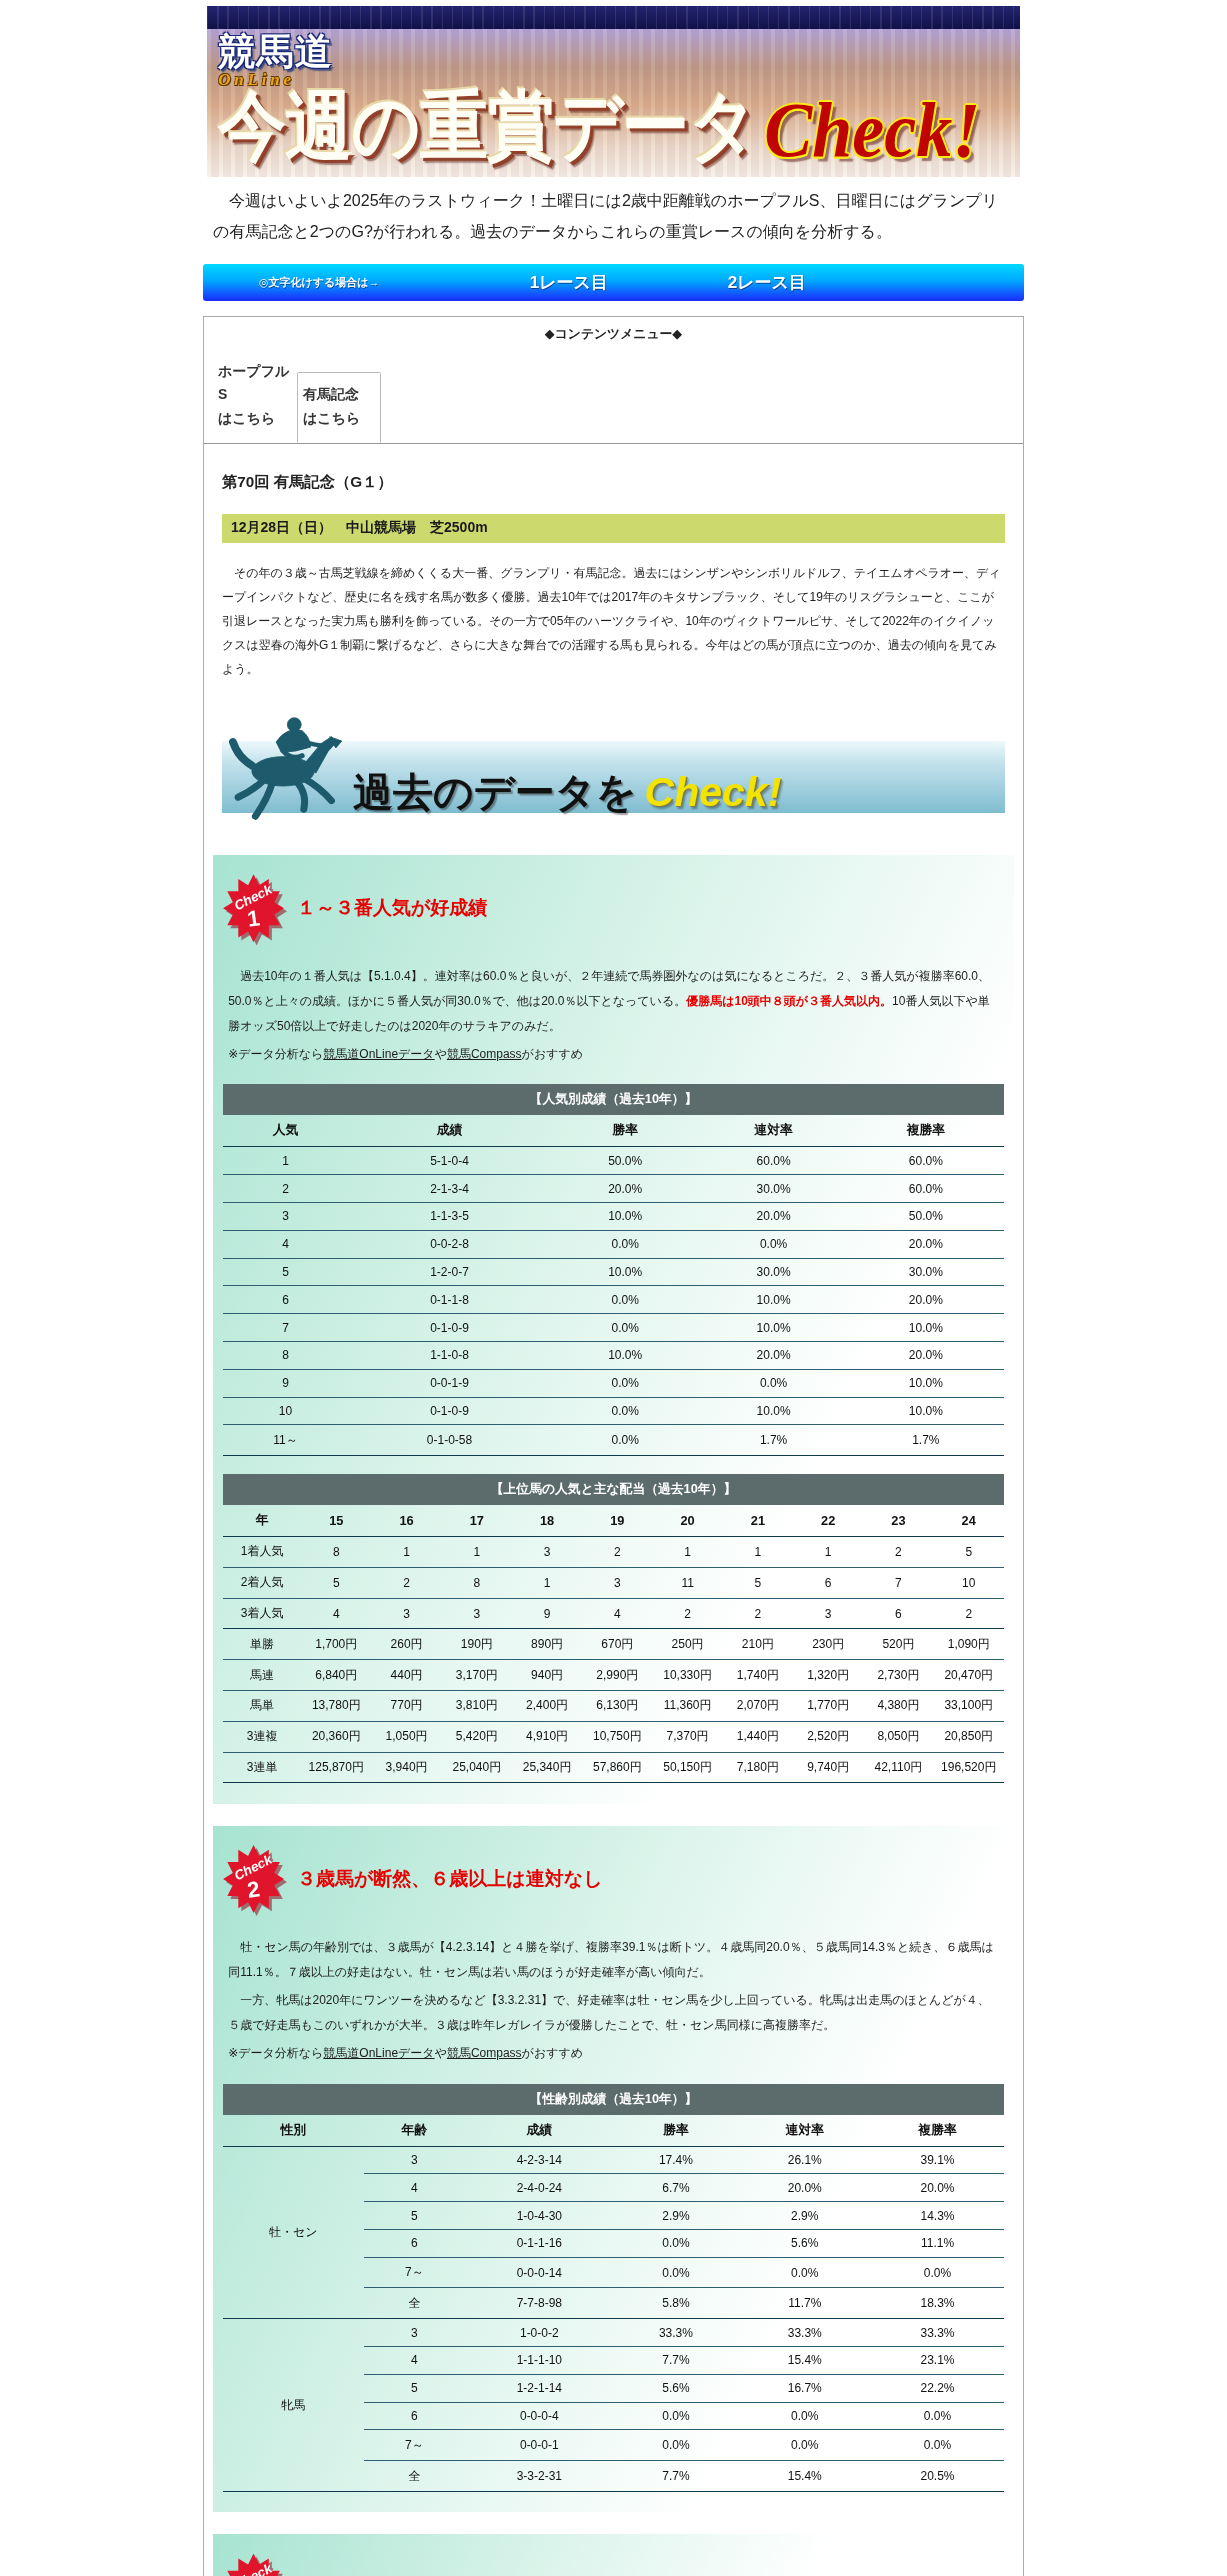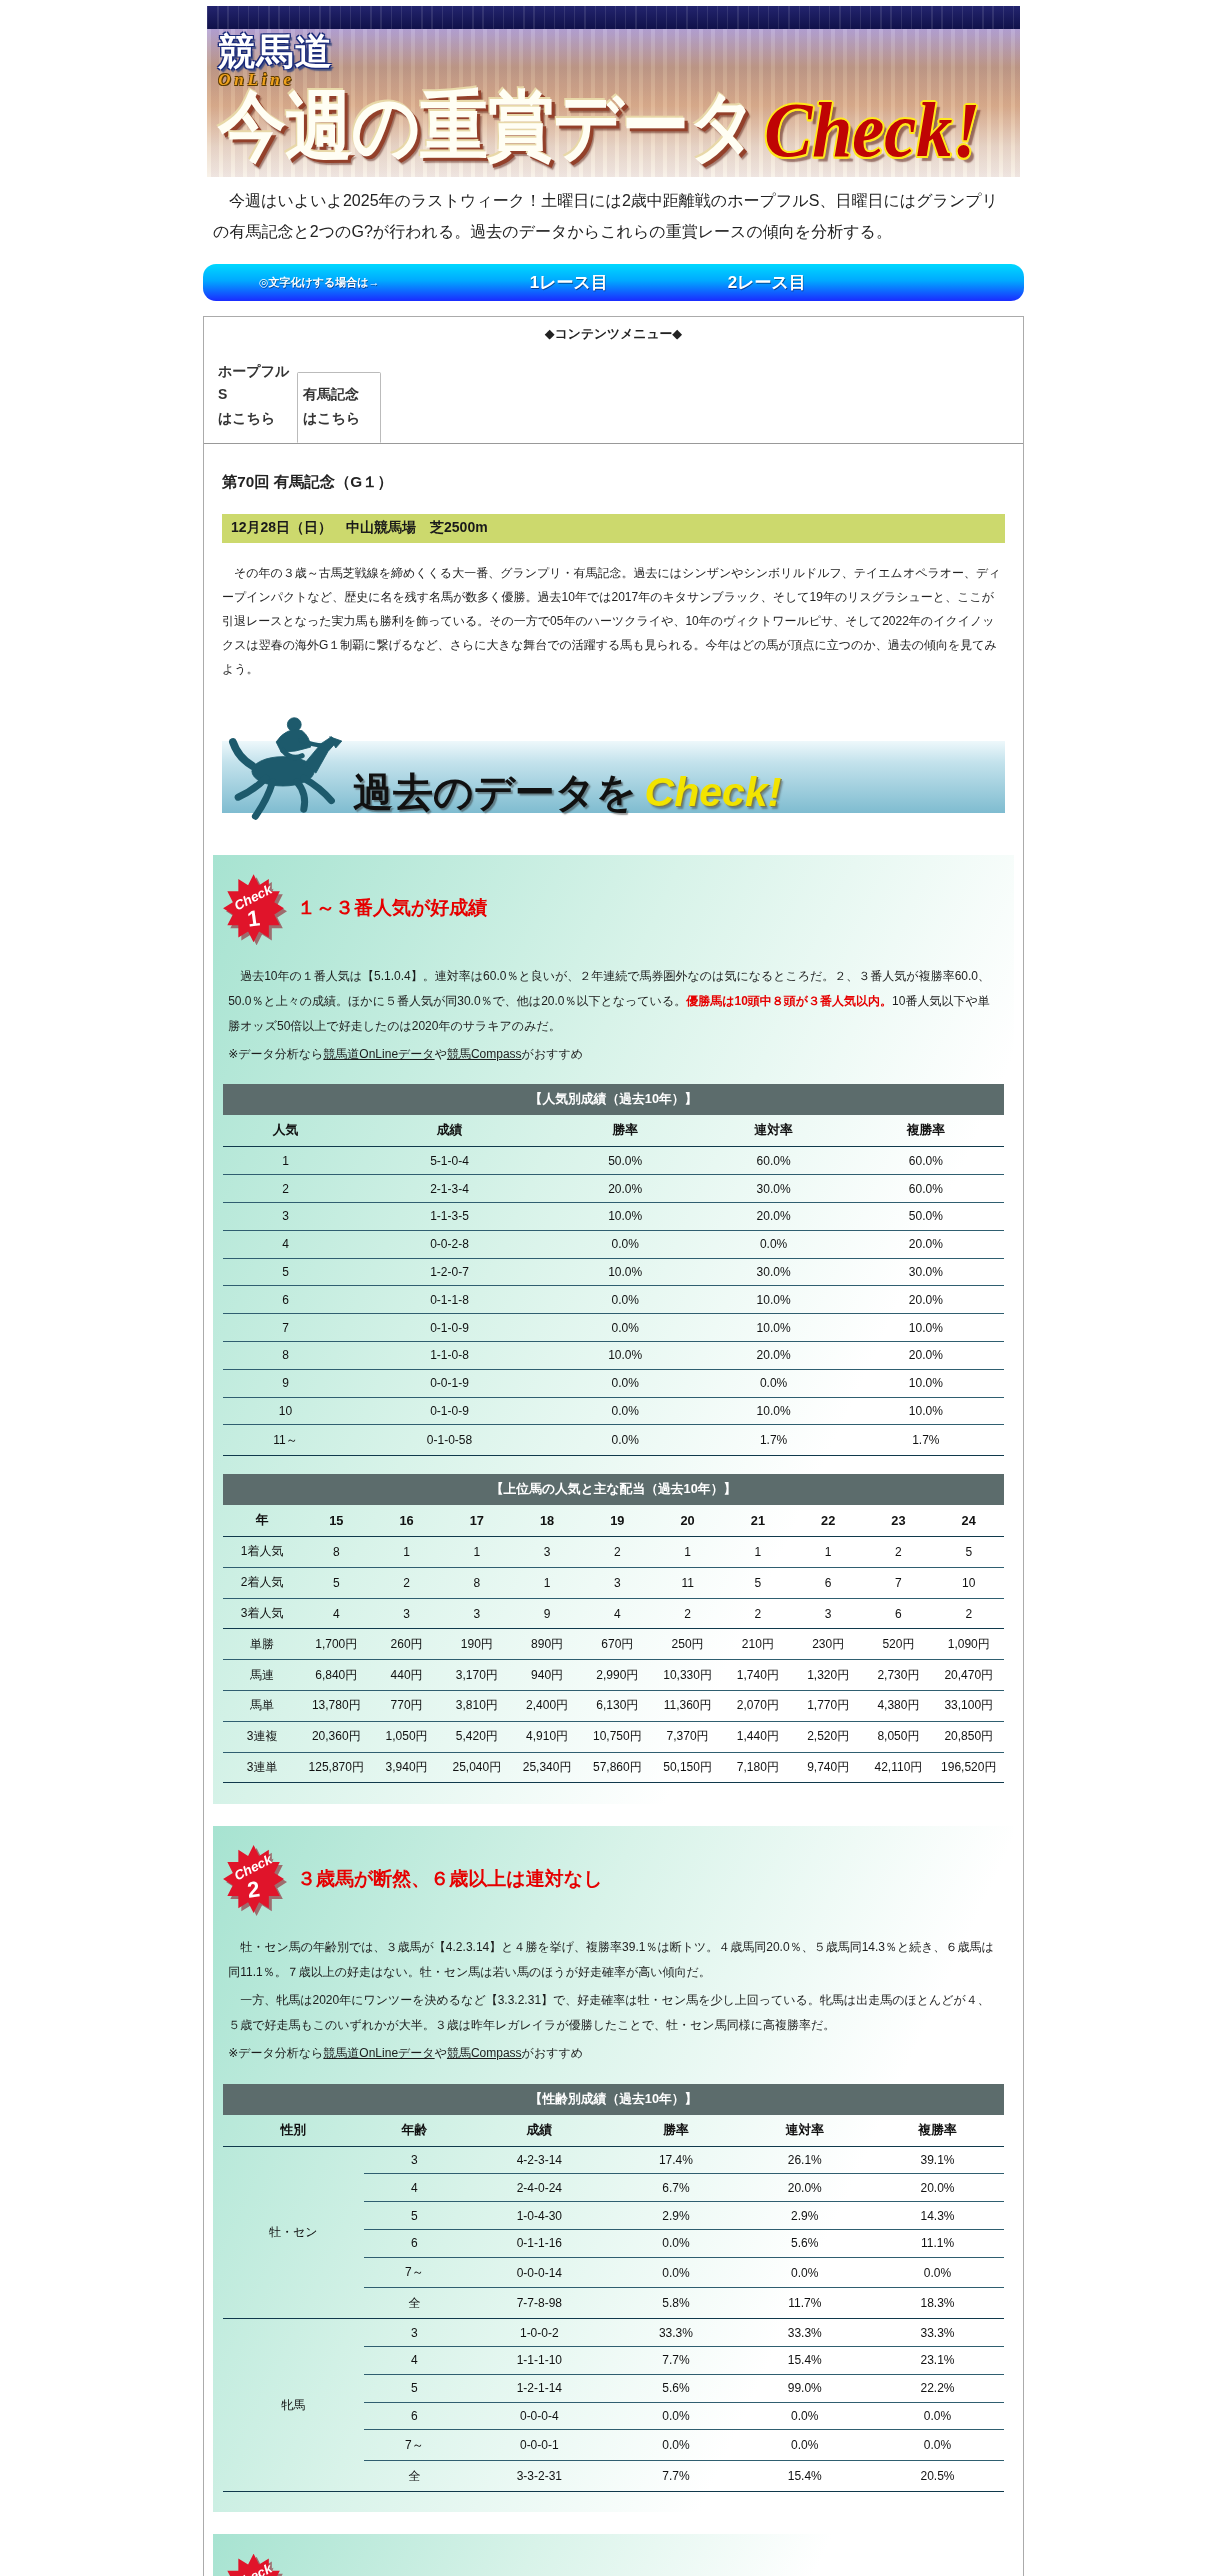--- a/index.html
+++ b/index.html
@@ -45,21 +45,21 @@
     text-shadow: -1.9px 0 0 #ffe81e, 1.9px 0 0 #ffe81e, 0 -1.9px 0 #ffe81e, 0 1.9px 0 #ffe81e,
                  -1.3px -1.3px 0 #ffe81e, 1.3px 1.3px 0 #ffe81e, -1.3px 1.3px 0 #ffe81e, 1.3px -1.3px 0 #ffe81e,
                  4.5px 4.5px 1.3px rgba(90,30,20,0.55);
   }
 
   
   .intro { margin: 9px 16.6px 16.6px; font-size: 16px; line-height: 1.9; }
 
   
   .navbar {
-    margin: 0 6.4px; height: 37px; border-radius: 13px;
+    margin: 0 6.4px; height: 37px; border-radius: 3px;
     background: linear-gradient(180deg, #00d9ff 0%, #00a9ff 45%, #1b2bff 100%);
     display: flex; align-items: center; color: #fff;
   }
   .nav-note { font-size: 11px; font-weight: bold; margin-left: 56px; width: 211px;
     text-shadow: 0.6px 0.6px 0.6px rgba(0,0,40,0.5); }
   .nav-link { font-size: 17px; font-weight: bold; color: #fff; text-decoration: none;
     width: 198px; text-align: center; text-shadow: 0.6px 0.6px 0.6px rgba(0,0,40,0.5); }
 
   
   .content-box { margin: 15.3px 6.4px 0; border: 0.6px solid #ababab; background: #fff; padding-bottom: 23px; }
@@ -521,21 +521,21 @@
                 <td>4</td>
                 <td>1-1-1-10</td>
                 <td>7.7%</td>
                 <td>15.4%</td>
                 <td>23.1%</td>
               </tr>
               <tr>
                 <td>5</td>
                 <td>1-2-1-14</td>
                 <td>5.6%</td>
-                <td>99.0%</td>
+                <td>16.7%</td>
                 <td>22.2%</td>
               </tr>
               <tr>
                 <td>6</td>
                 <td>0-0-0-4</td>
                 <td>0.0%</td>
                 <td>0.0%</td>
                 <td>0.0%</td>
               </tr>
               <tr>

